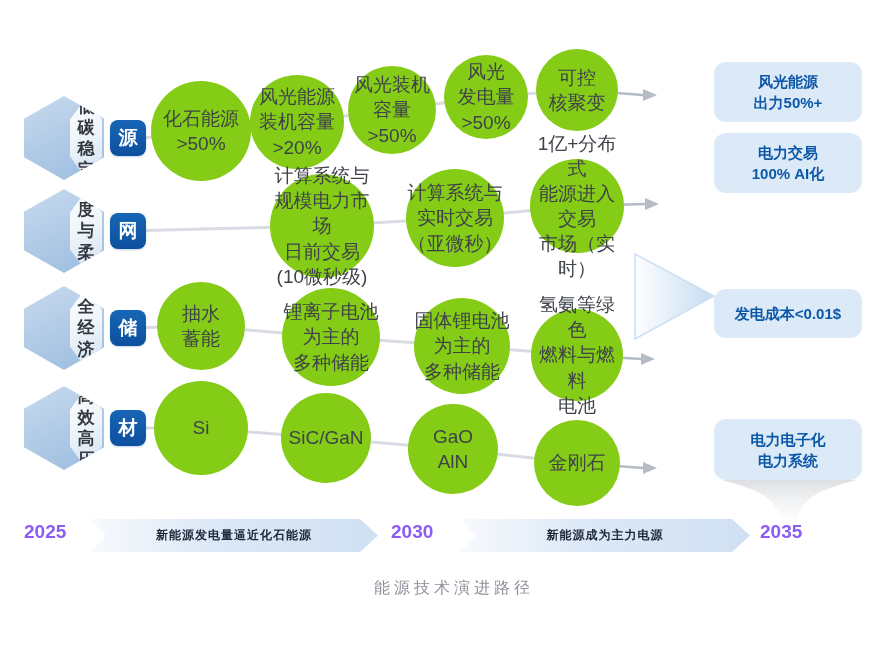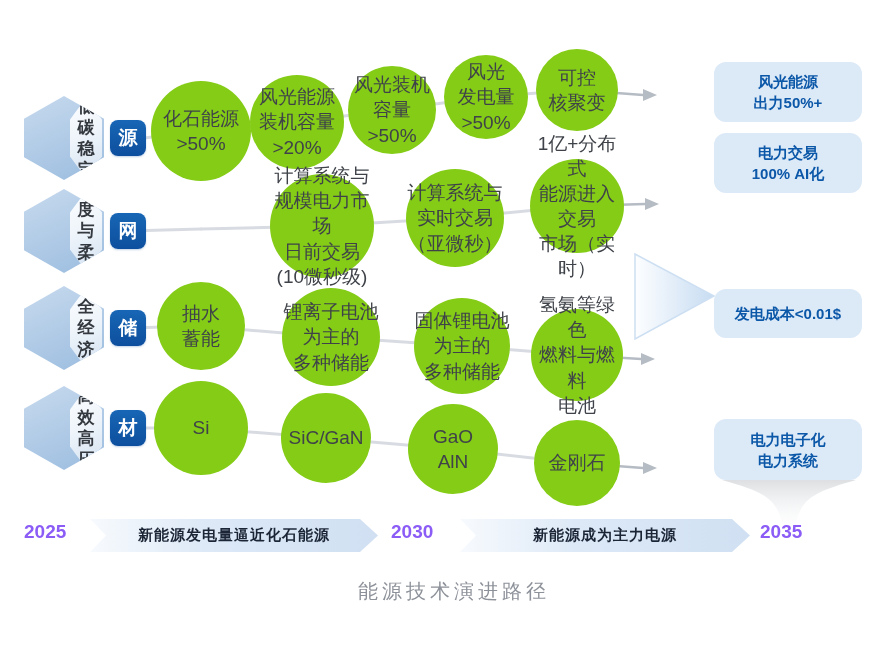--- a/index.html
+++ b/index.html
@@ -48,25 +48,25 @@
     font-size:15px;font-weight:bold;color:#0b57a8;line-height:1.4;
   }
 
   
   .year{font-size:19px;font-weight:bold;color:#8b5cf6;top:521px;}
   .band{
     top:519px;height:33px;
     background:linear-gradient(90deg,rgba(233,241,250,.35) 0%,#dde9f7 40%,#d0e0f2 100%);
     clip-path:polygon(0 0,calc(100% - 18px) 0,100% 50%,calc(100% - 18px) 100%,0 100%,16px 50%);
     display:flex;align-items:center;justify-content:center;
-    font-size:15px;font-weight:bold;color:#1b2536;letter-spacing:1px;
+    font-size:12px;font-weight:bold;color:#1b2536;letter-spacing:1px;
   }
   .caption{
     left:294px;top:578px;width:320px;text-align:center;
-    font-size:20px;color:#8d9199;letter-spacing:4px;
+    font-size:16px;color:#8d9199;letter-spacing:4px;
   }
 </style>
 </head>
 <body>
 
 <div id="stage">
 
   <svg class="layer" viewBox="0 0 888 651">
     <defs>
       <linearGradient id="chevGrad" x1="0" y1="0" x2="1" y2="0">

